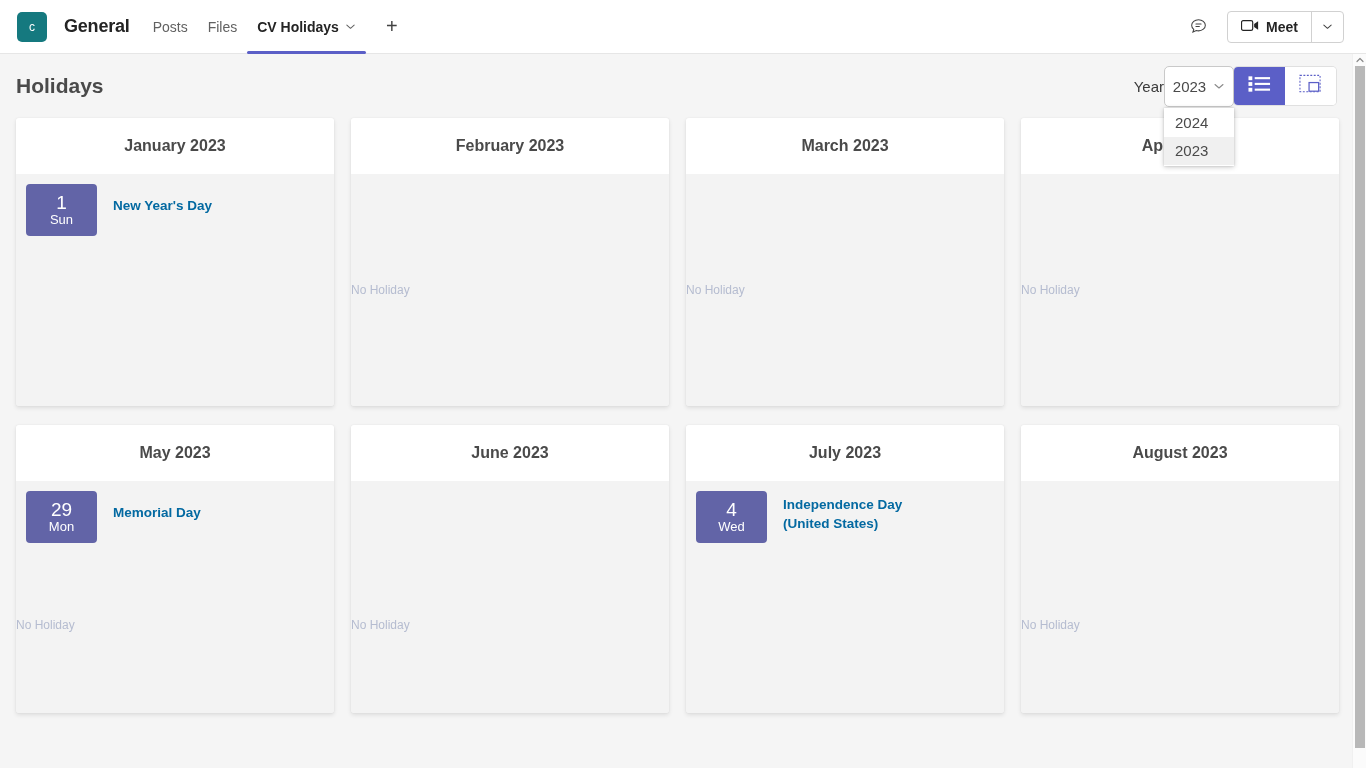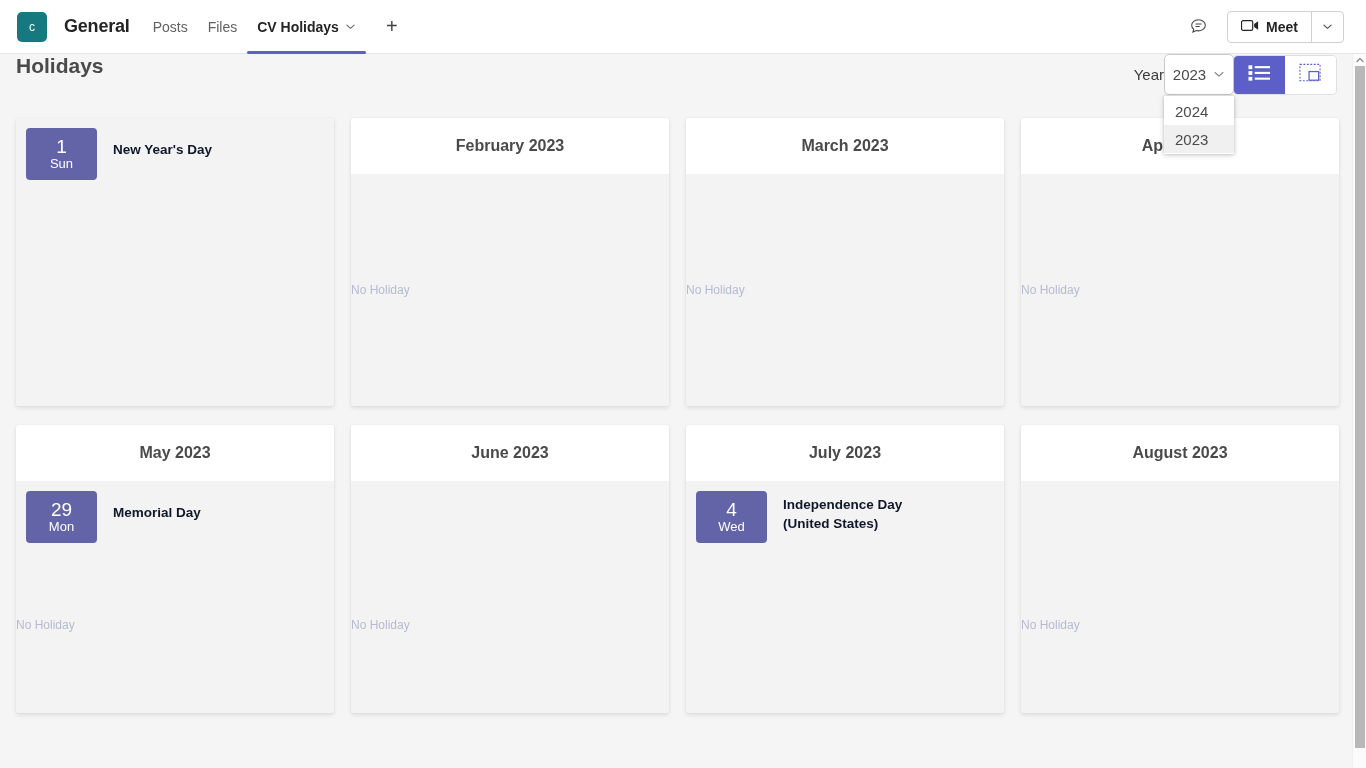--- a/index.html
+++ b/index.html
@@ -102,21 +102,21 @@
 
   
   .content {
     position: absolute;
     top: 54px; left: 0;
     width: 1352px; height: 714px;
     background: #f5f5f5;
     overflow: hidden;
   }
   .page-head {
-    display: flex; align-items: flex-start;
+    display: flex; align-items: center;
     padding: 0 16px;
     height: 64px;
   }
   .page-title {
     font-size: 21px;
     font-weight: bold;
     color: #4a4a4a;
   }
   .head-right {
     margin-left: auto;
@@ -219,21 +219,21 @@
     display: flex; flex-direction: column;
     align-items: center; justify-content: center;
     flex: none;
     line-height: 1.05;
   }
   .date-badge .dnum { font-size: 19px; }
   .date-badge .dday { font-size: 13px; }
   .holiday-name {
     font-size: 13.5px;
     font-weight: bold;
-    color: #0f172a;
+    color: #0369a1;
     line-height: 1.42;
     padding-top: 12px;
     max-width: 160px;
   }
   .no-holiday {
     position: absolute;
     left: 0; right: 0;
     top: 50%;
     transform: translateY(-50%);
     text-align: left;
@@ -360,20 +360,21 @@
             </svg>
           </span>
         </div>
       </div>
     </div>
   </div>
 
   <div class="grid">
 
     <div class="month-card row1">
+      <div class="month-head">January 2023</div>
       <div class="month-body">
         <div class="holiday-row">
           <div class="date-badge">
             <span class="dnum">1</span>
             <span class="dday">Sun</span>
           </div>
           <div class="holiday-name">New Year's Day</div>
         </div>
       </div>
     </div>

